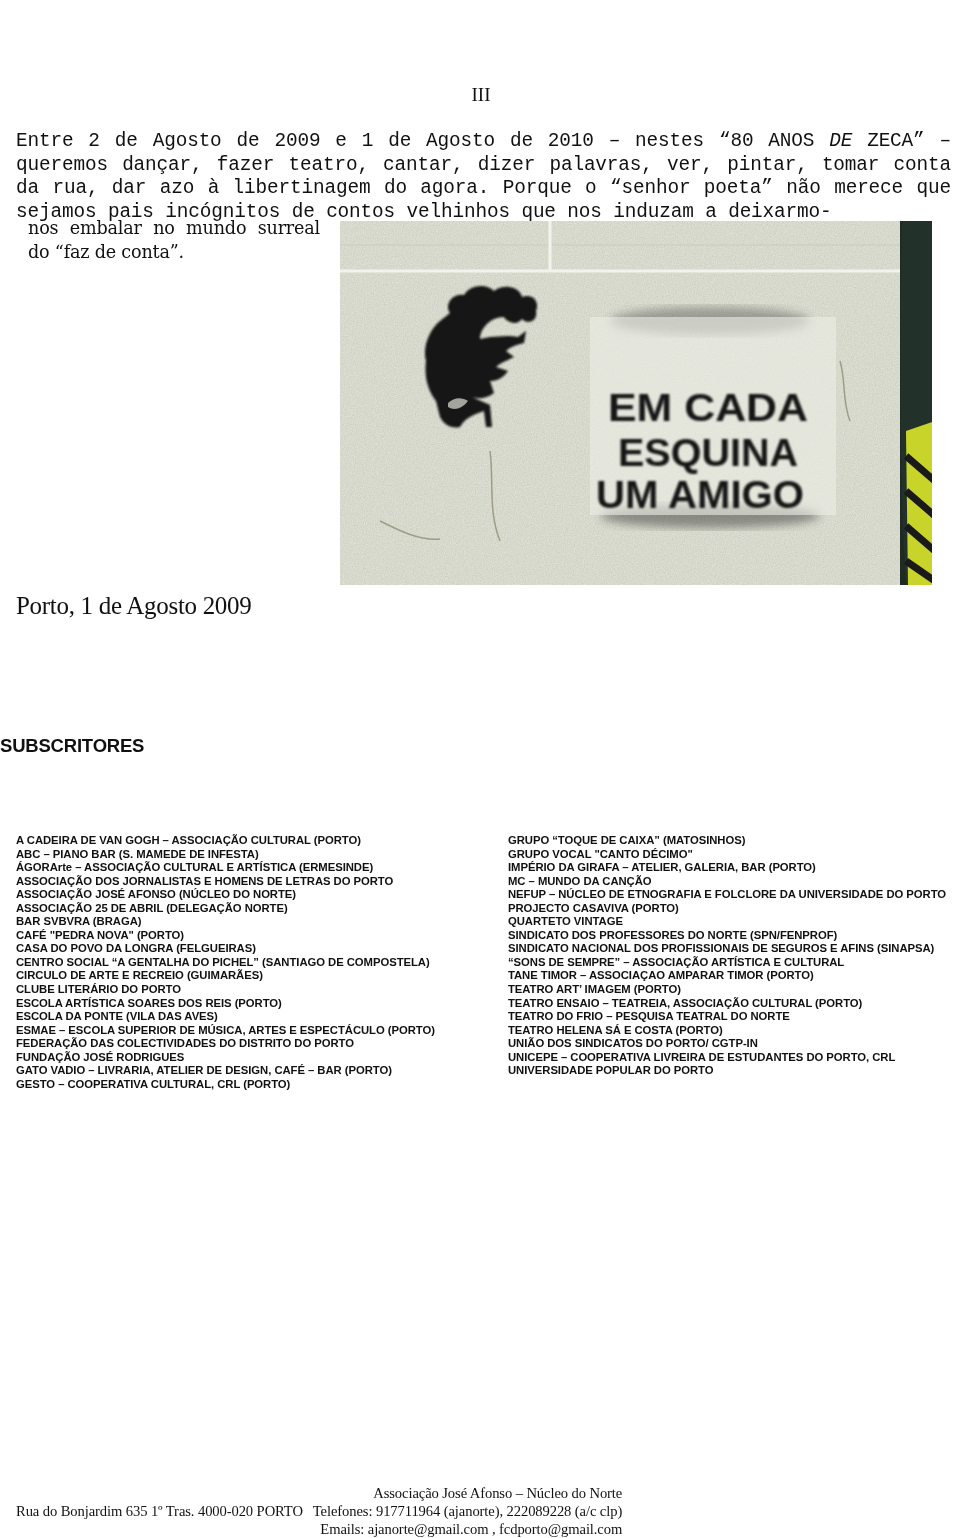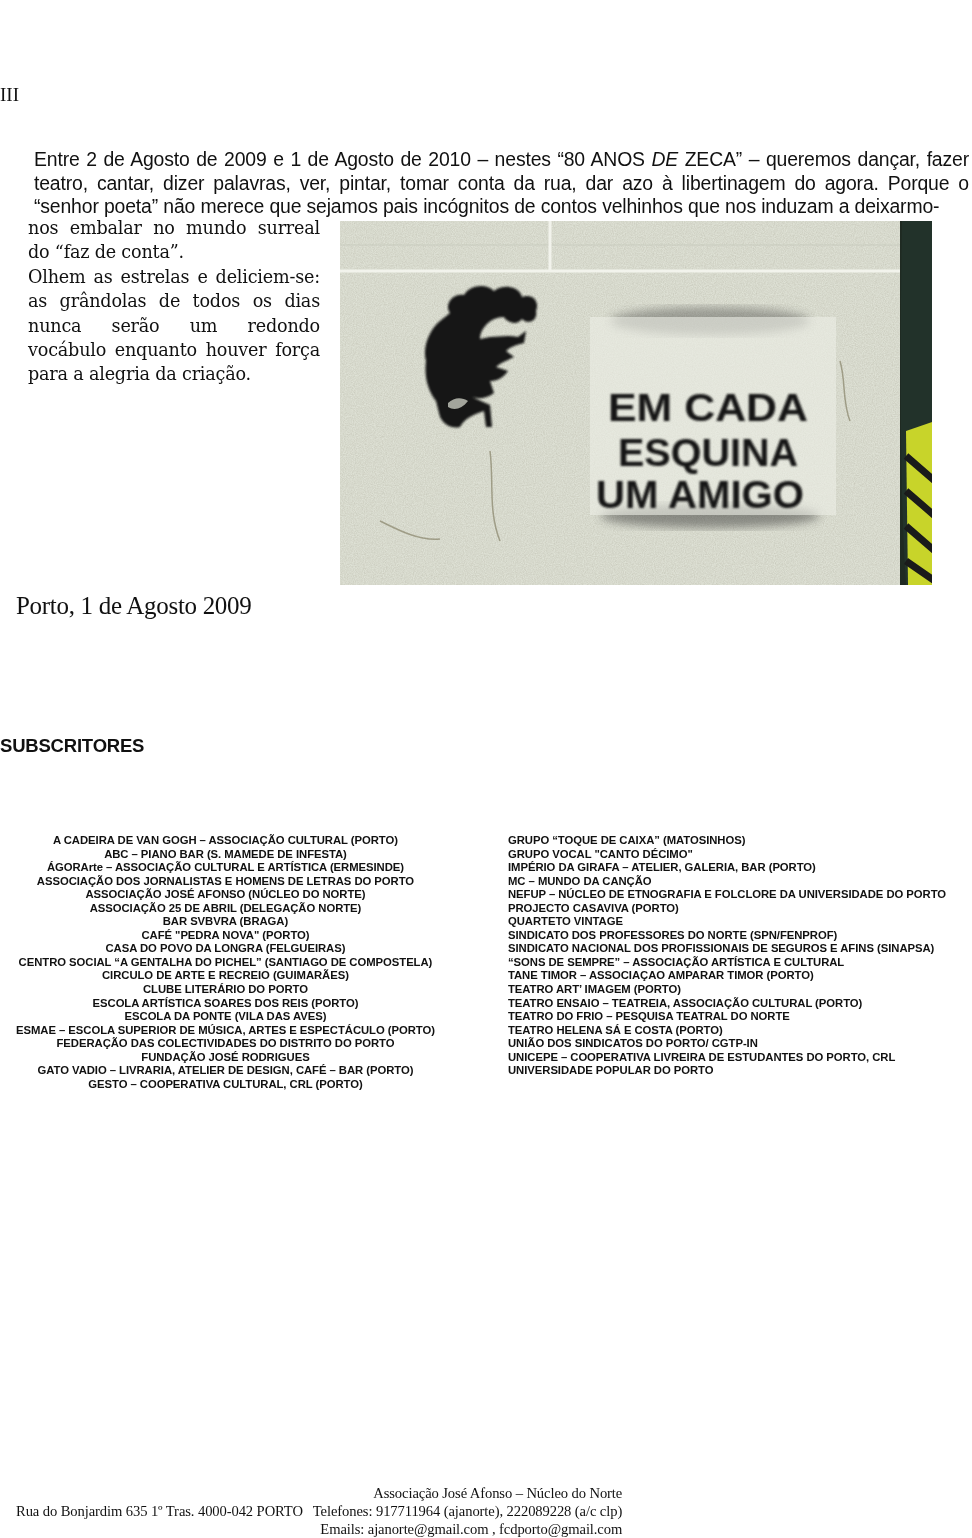--- a/index.html
+++ b/index.html
@@ -2,27 +2,27 @@
 <html><head>
 <meta charset="utf-8">
 <style>
   html, body { margin: 0; padding: 0; background: #ffffff; }
   body {
     width: 972px; height: 1538px; position: relative; overflow: hidden;
     color: #111111;
     font-family: "DejaVu Serif", "Liberation Serif", serif;
   }
   .page-number {
-    position: absolute; left: 0; width: 962px; top: 84px; text-align: left;
+    position: absolute; left: 0; width: 962px; top: 84px; text-align: center;
     font-family: "Liberation Serif", serif; font-size: 19px;
   }
   .intro {
     position: absolute; left: 16px; top: 130px; width: 935px;
-    font-family: Liberation Sans, sans-serif; font-size: 19.4px; line-height: 23.7px;
-    text-align: justify; letter-spacing: -0.15px; margin: 18px;
+    font-family: Liberation Mono, monospace; font-size: 19.4px; line-height: 23.7px;
+    text-align: justify; letter-spacing: -0.15px; margin: 0;
   }
   .intro em, .side em { font-style: italic; }
   .side {
     position: absolute; left: 16px; top: 204px; width: 292px;
     font-family: "DejaVu Serif", serif; font-size: 17.6px; line-height: 24.4px;
     text-align: justify; letter-spacing: -0.2px; margin: 12px;
   }
   .side p { margin: 0; text-align: justify; text-align-last: left; }
   .side .first-line { text-align-last: justify; white-space: nowrap; }
   .photo {
@@ -40,41 +40,40 @@
     position: absolute; left: 0; width: 972px; top: 735px; text-align: left;
     font-family: "Liberation Sans", sans-serif; font-weight: bold; font-size: 18.5px;
     letter-spacing: -0.2px;
   }
   .sub-col {
     position: absolute; top: 834px; margin: 0; padding: 0; list-style: none;
     font-family: "Liberation Sans", sans-serif; font-weight: bold;
     font-size: 11.3px; line-height: 13.55px; letter-spacing: -0.05px;
     white-space: nowrap;
   }
-  .sub-col.left { left: 16px; text-align: center; }
+  .sub-col.left { left: 16px; }
   .sub-col.right { left: 508px; }
   .footer {
     position: absolute; left: 16px; top: 1484px;
     font-family: "Liberation Serif", serif; font-size: 14.6px; line-height: 18px;
     letter-spacing: -0.1px;
   }
   .footer div { white-space: nowrap; text-align: right; }
   .footer .gap { display: inline-block; width: 10px; }
 </style>
 </head>
 <body>
 
 <div class="page-number">III</div>
 
 <p class="intro"><span>Entre 2 de Agosto de 2009 e 1 de Agosto de 2010 – nestes “80 ANOS </span><em>DE</em><span> ZECA” – queremos dançar, fazer teatro, cantar, dizer palavras, ver, pintar, tomar conta da rua, dar azo à libertinagem do agora. Porque o “senhor poeta” não merece que sejamos pais incógnitos de contos velhinhos que nos induzam a deixarmo-</span></p>
 
 <div class="side">
   <p class="first-line">nos embalar no mundo surreal</p>
   <p>do “faz de conta”.</p>
-  <p>Olhem as estrelas e deliciem-se: as grândolas de todos os dias nunca serão um redondo vocábulo enquanto houver força para a alegria da criação.</p>
 </div>
 
 <div class="photo">
   <svg width="595" height="364" viewBox="0 0 595 364" xmlns="http://www.w3.org/2000/svg">
     <defs>
       <filter id="grain" x="0" y="0" width="100%" height="100%">
         <feTurbulence type="fractalNoise" baseFrequency="0.9" numOctaves="2" seed="4" result="n"></feTurbulence>
         <feColorMatrix type="matrix" values="0 0 0 0 0.35  0 0 0 0 0.33  0 0 0 0 0.25  0 0 0 0.55 -0.12" in="n" result="spots"></feColorMatrix>
         <feComposite in="spots" in2="SourceGraphic" operator="over"></feComposite>
       </filter>
@@ -159,15 +158,15 @@
   <li>TEATRO ENSAIO – TEATREIA, ASSOCIAÇÃO CULTURAL (PORTO)</li>
   <li>TEATRO DO FRIO – PESQUISA TEATRAL DO NORTE</li>
   <li>TEATRO HELENA SÁ E COSTA (PORTO)</li>
   <li>UNIÃO DOS SINDICATOS DO PORTO/ CGTP-IN</li>
   <li>UNICEPE – COOPERATIVA LIVREIRA DE ESTUDANTES DO PORTO, CRL</li>
   <li>UNIVERSIDADE POPULAR DO PORTO</li>
 </ul>
 
 <div class="footer">
   <div>Associação José Afonso – Núcleo do Norte</div>
-  <div><span>Rua do Bonjardim 635 1º Tras. 4000-042 PORTO</span><span class="gap"></span><span>Telefones: 917711964 (ajanorte), 222089228 (a/c clp)</span></div>
+  <div><span>Rua do Bonjardim 635 1º Tras. 4000-020 PORTO</span><span class="gap"></span><span>Telefones: 917711964 (ajanorte), 222089228 (a/c clp)</span></div>
   <div><span>Emails: </span><span>ajanorte@gmail.com</span><span> , </span><span>fcdporto@gmail.com</span></div>
 </div>
 
 </body></html>

